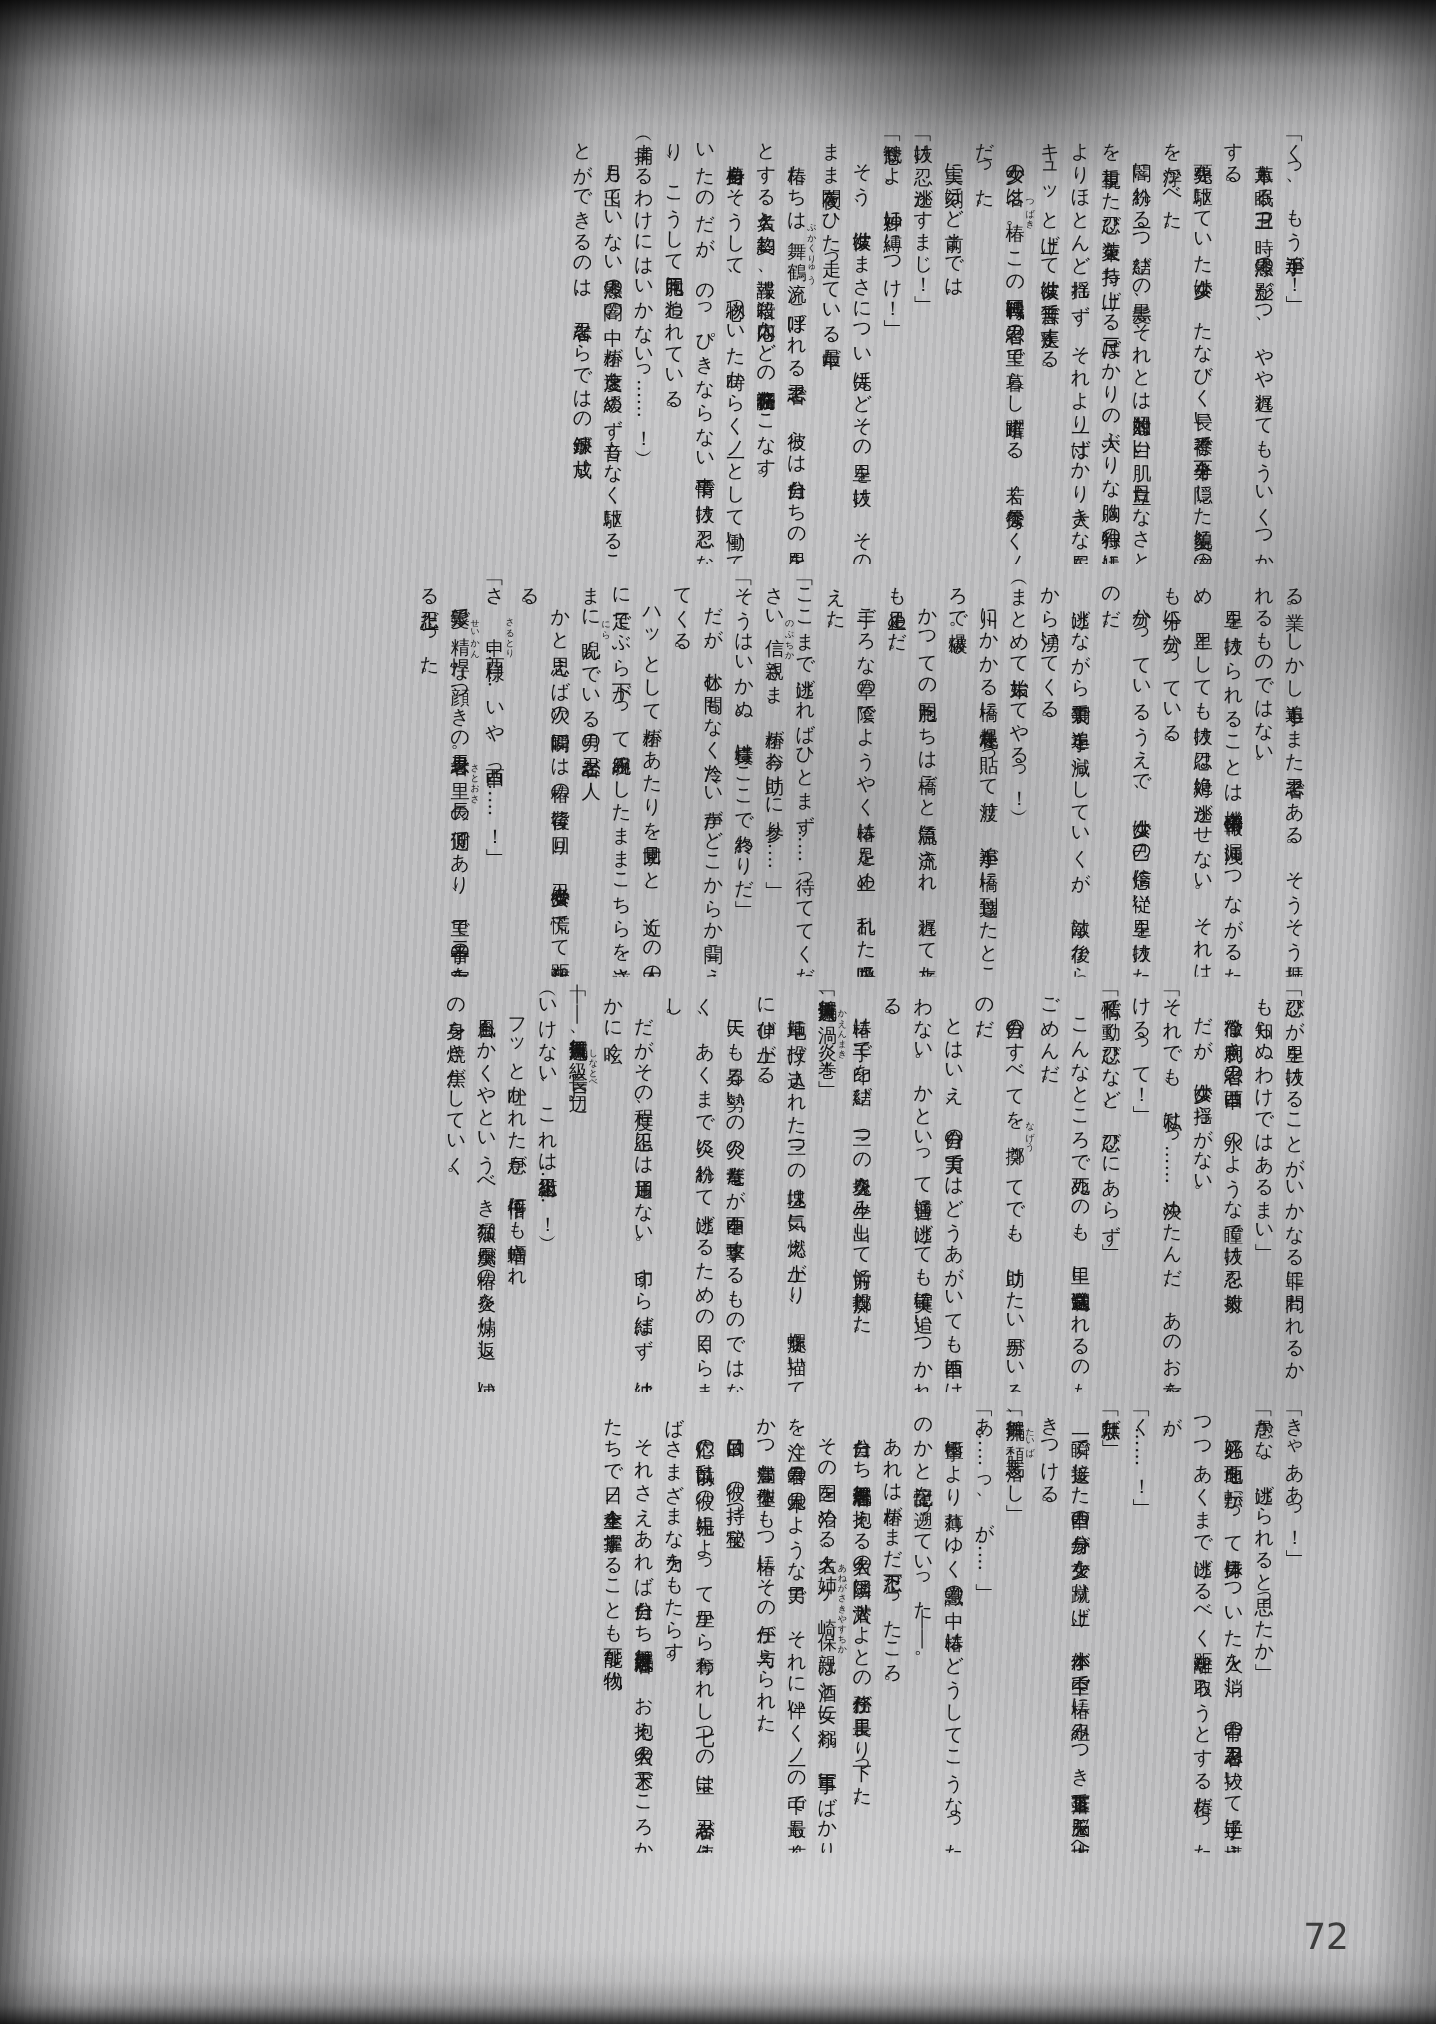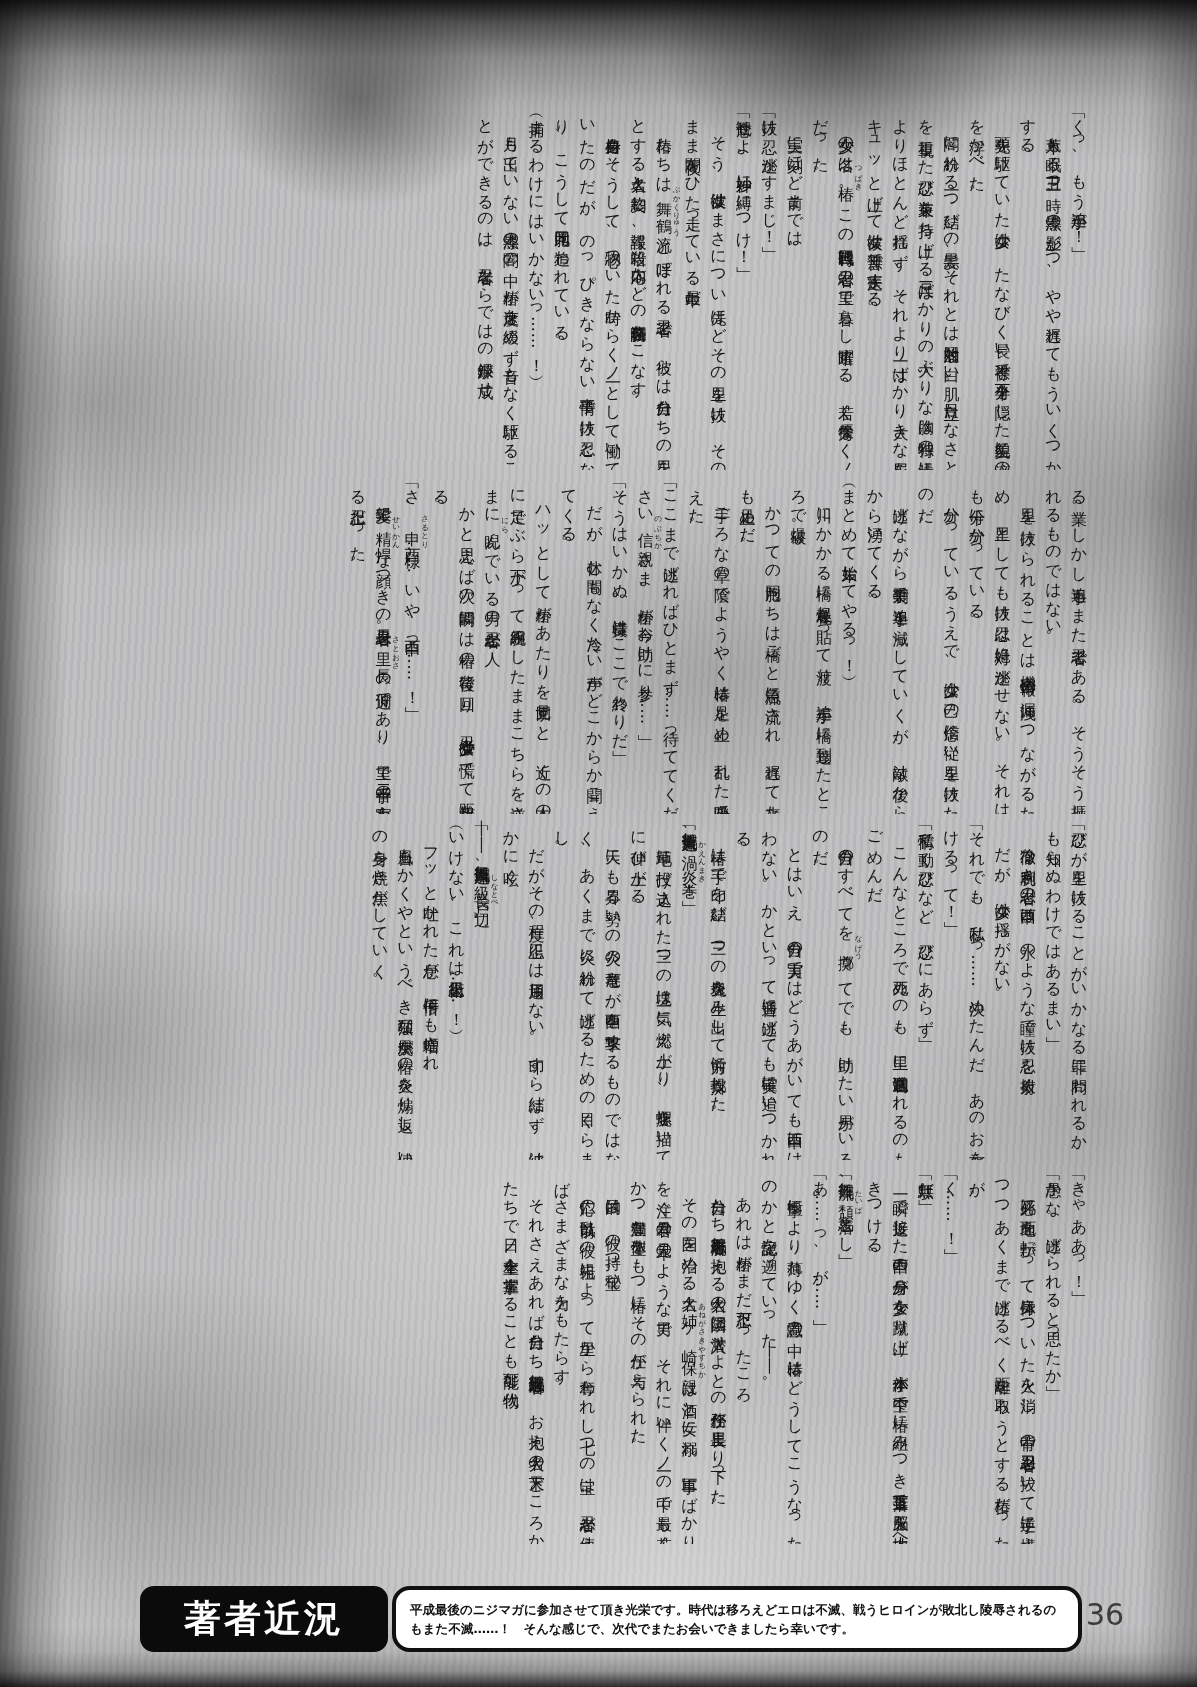--- a/index.html
+++ b/index.html
@@ -155,22 +155,16 @@
         <p>　衝撃により薄れゆく意識の中、椿はどうしてこうなったのかと記憶を遡っていった――。</p>
         <p>　あれは椿がまだ下忍だったころ。</p>
         <p>　自分たち舞鶴流忍者を抱える大名の隣国に潜入せよとの任務が里長より下った。</p>
         <p>　その国を治める大名、<ruby>姉ケ崎<rt>あねがさき</rt></ruby><ruby>保親<rt>やすちか</rt></ruby>は酒と女に溺れ、軍事にばかり国力を注ぐ暴君の見本のような男で、それに伴いくノ一の中で最も若くかつ豊満な体型をもつ椿にその任が与えられた。</p>
         <p>　目的は、彼の持つ秘宝。</p>
         <p>　応仁の乱以前に彼の先祖によって里から奪われし七つの宝は、忍者が使えばさまざまな力をもたらす。</p>
         <p>　それさえあれば自分たち舞鶴流忍者は、お抱え大名の天下どころか自分たちで日ノ本全土を掌握することも可能な代物。</p>
       </section>
   </main>
 
-  <div class="footer-row">
-    <div class="footer-label">著者近況</div>
-    <div class="footer-box">
-      <p class="footer-text">平成最後のニジマガに参加させて頂き光栄です。時代は移ろえどエロは不滅、戦うヒロインが敗北し陵辱されるのもまた不滅……！　そんな感じで、次代でまたお会いできましたら幸いです。</p>
-    </div>
-  </div>
 
-  <div class="page-number">36</div>
+  <div class="page-number">72</div>
 
 </div>
 
 </body></html>

